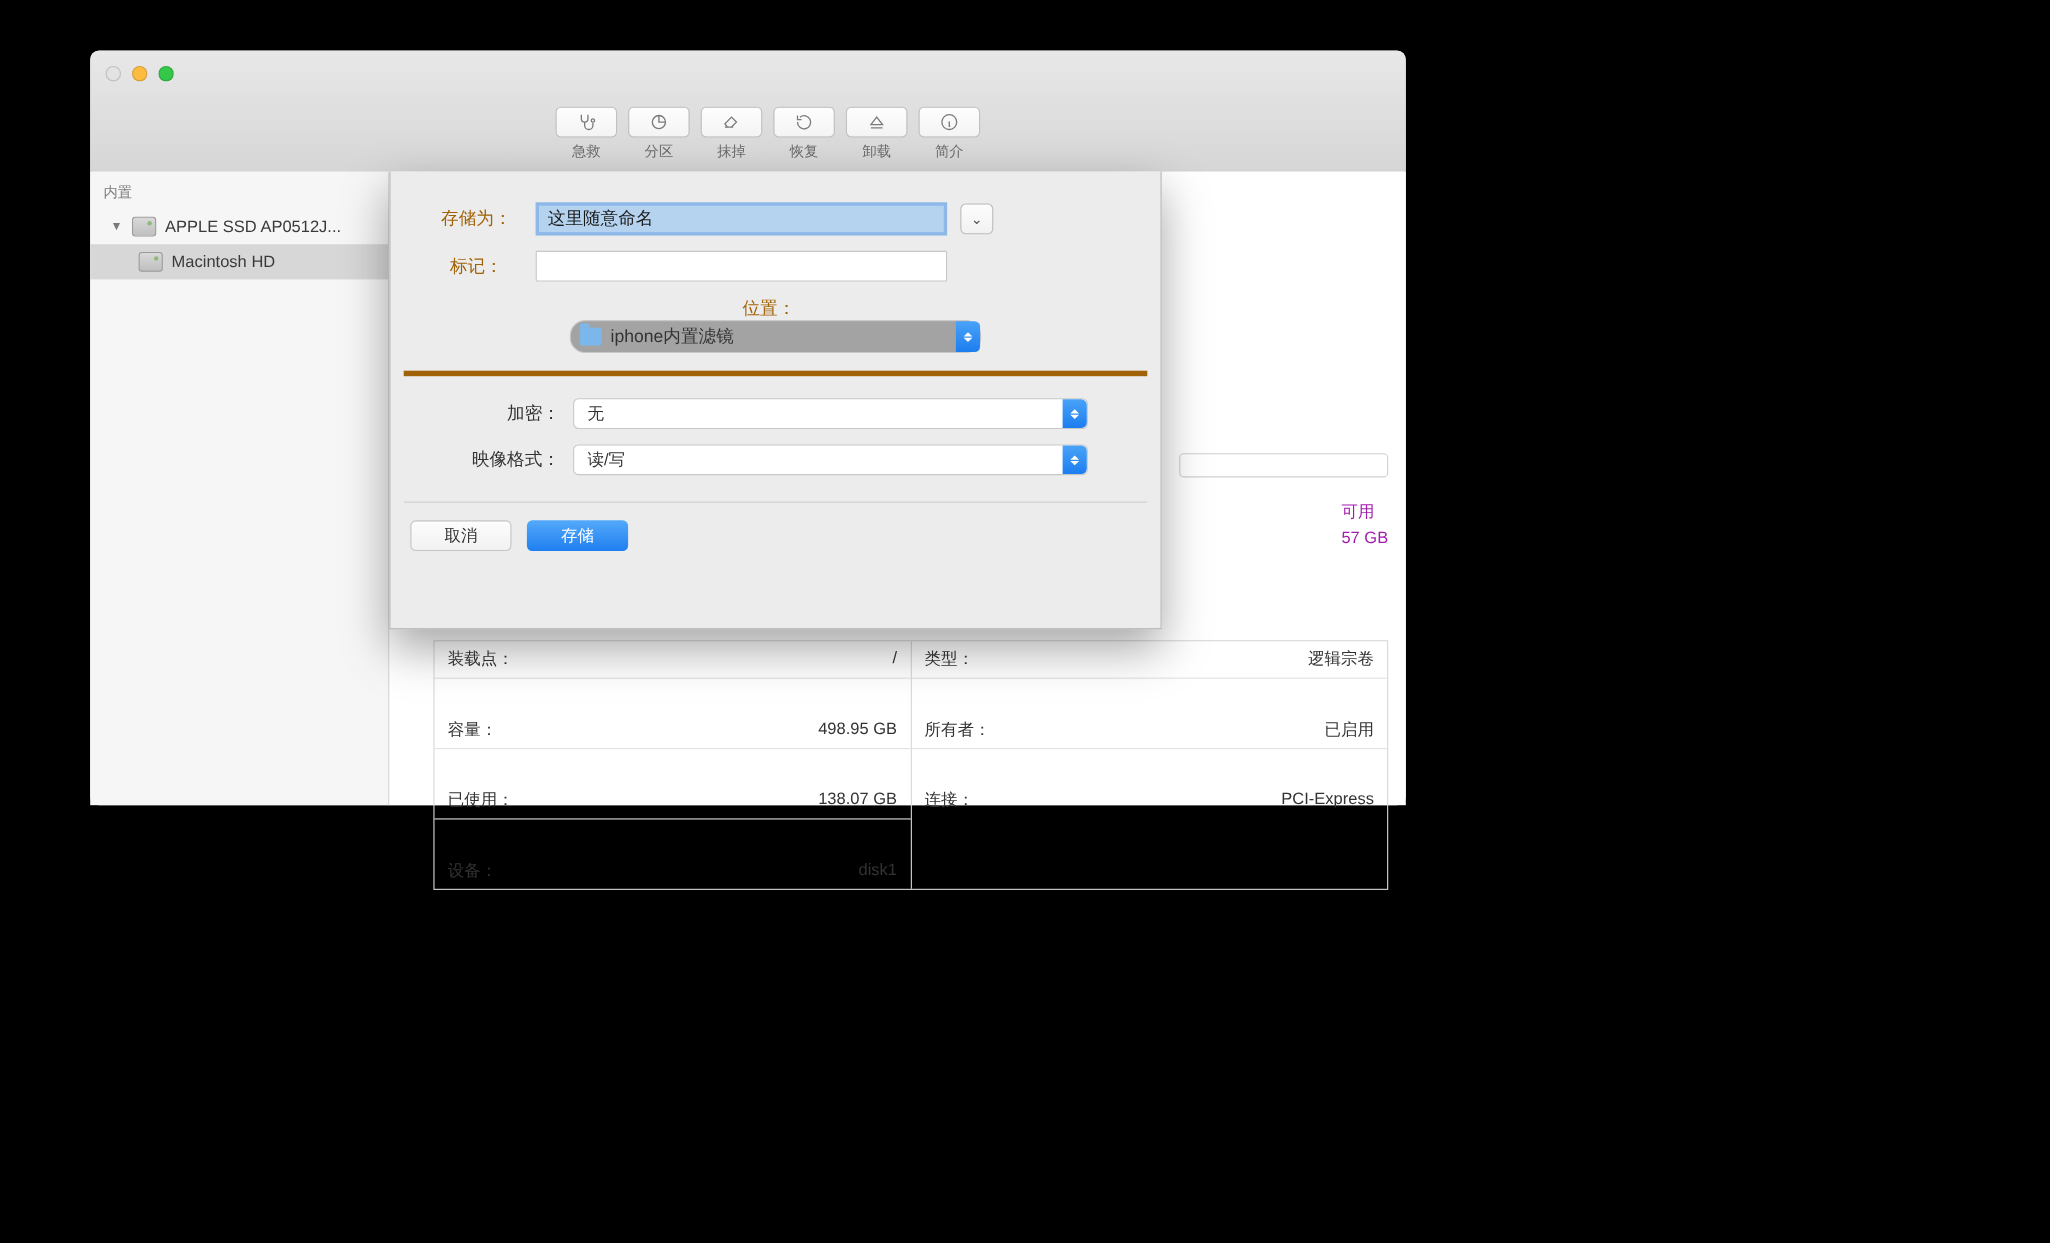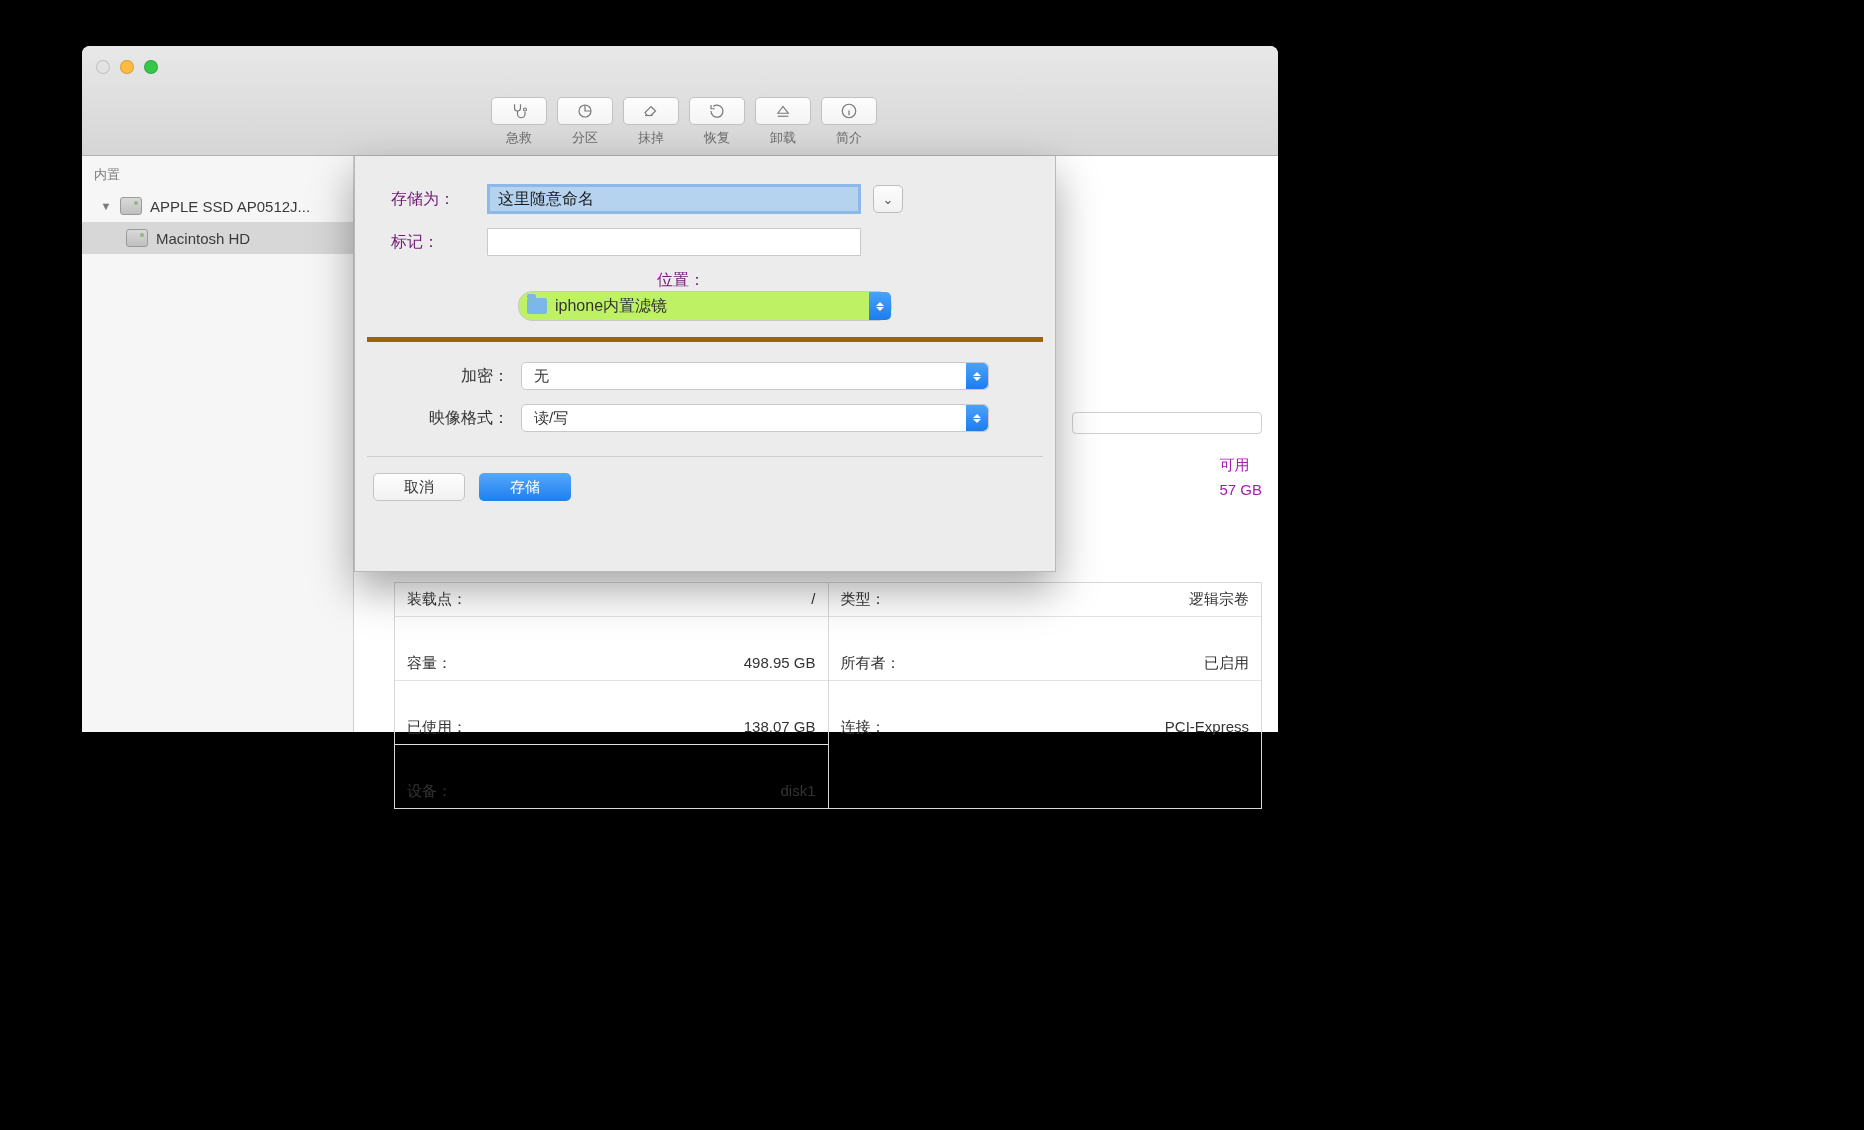--- a/index.html
+++ b/index.html
@@ -22,21 +22,21 @@
   border-radius: 8px 8px 0 0;
   position: relative;
 }
 .traffic { position: absolute; left: 14px; top: 14px; display: flex; gap: 10px; }
 .tl { width: 14px; height: 14px; border-radius: 50%; border: 0.5px solid rgba(0,0,0,0.15); }
 .tl.red { background: #e3e3e3; }
 .tl.yellow { background: #fdbc40; }
 .tl.green { background: #34c749; }
 .win-title { position: absolute; top: 13px; left: 0; width: 100%; text-align: center; font-size: 16px; color: #4a4a4a; }
 
-.toolbar { position: absolute; bottom: 8px; left: 4px; width: 100%; display: flex; justify-content: center; gap: 10px; }
+.toolbar { position: absolute; bottom: 8px; left: 18px; width: 100%; display: flex; justify-content: center; gap: 10px; }
 .tbtn { display: flex; flex-direction: column; align-items: center; gap: 4px; }
 .tbtn-icon {
   width: 56px; height: 28px;
   background: linear-gradient(#fdfdfd,#f4f4f4);
   border: 1px solid #c1c1c1;
   border-radius: 5px;
   display: flex; align-items: center; justify-content: center;
   color: #7a7a7a;
 }
 .tbtn-label { font-size: 13px; color: #6a6a6a; }
@@ -91,21 +91,21 @@
   left: 272px; top: 110px;
   width: 702px;
   height: 416px;
   background: #ececec;
   border: 1px solid #b8b8b8;
   border-top: none;
   box-shadow: 0 18px 40px rgba(0,0,0,0.35);
 }
 .sheet .upper { padding: 28px 36px 16px; }
 .frow { display: flex; align-items: center; margin-bottom: 14px; }
-.flabel { width: 84px; text-align: left; margin-right: 12px; font-size: 16px; color: #701a75; }
+.flabel { width: 84px; text-align: center; margin-right: 12px; font-size: 16px; color: #a16207; }
 .save-input {
   width: 374px; height: 30px;
   border: 3px solid #8db8e8;
   background: #b5d2ef;
   padding: 0 8px;
   font-size: 16px;
   color: #1a1a1a;
   outline: none;
 }
 .save-input::selection { background:#a7c8ea; }
@@ -121,21 +121,21 @@
 }
 .tag-input {
   width: 374px; height: 28px;
   border: 1px solid #c8c8c8;
   background: #fff;
   border-radius:1px;
 }
 .loc-select {
   width: 374px; height: 30px;
   border: 1px solid #c8c8c8;
-  background: #bef264;
+  background: #a3a3a3;
   border-radius: 14px;
   display: flex; align-items: center;
   position: relative;
   padding-left: 8px;
   font-size: 16px;
   color:#333;
 }
 .folder-icon { width: 20px; height: 16px; background: #7bb7ea; border-radius: 2px 2px 2px 2px; margin-right: 8px; position:relative; }
 .folder-icon::before { content:""; position:absolute; top:-4px; left:0; width:9px; height:4px; background:#7bb7ea; border-radius:2px 2px 0 0; }
 .stepper-cap {

